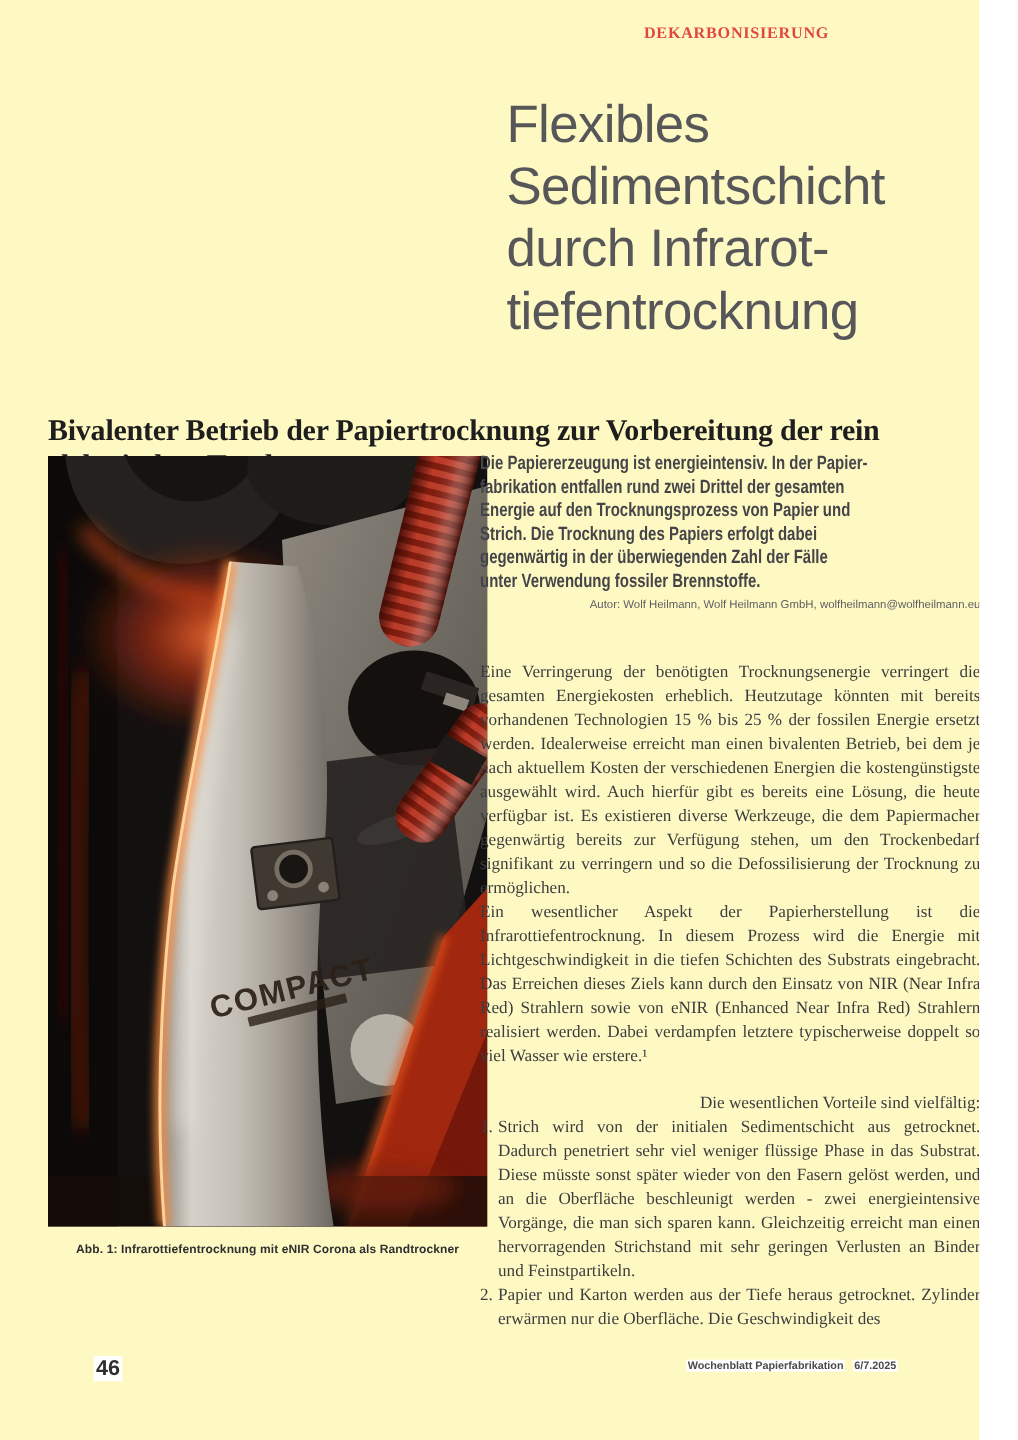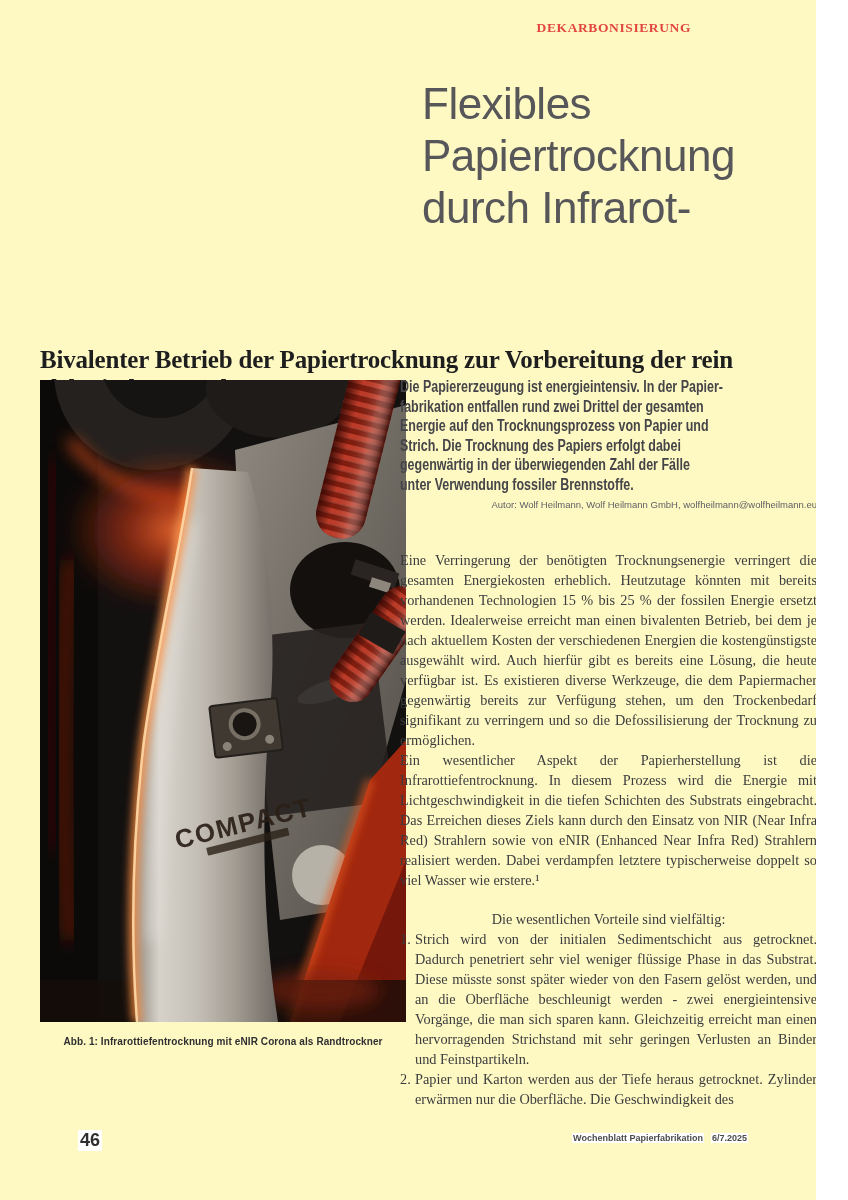--- a/index.html
+++ b/index.html
@@ -22,21 +22,21 @@
   
   .column{position:absolute;left:400px;top:377px;width:417px;}
   .lede-wrap{width:535px;transform:scaleX(0.78);transform-origin:0 0;}
   .lede-line{font-weight:700;font-size:16px;line-height:19.5px;color:#454549;white-space:nowrap;}
   .byline{margin-top:5px;font-size:9.5px;color:#5d5e63;text-align:right;}
   p{margin:0;}
   .serif-p{font-family:"Liberation Serif",serif;font-size:14.3px;line-height:20px;
            color:#3b3c3e;text-align:justify;}
   .p1{margin-top:40px;}
   .section-h{margin:12px 0 7px 33px;font-size:14.5px;font-weight:700;color:#29292b;}
-  .list-intro{margin-top:19px;text-align:center;}
+  .list-intro{margin-top:19px;text-align:right;}
   .list-item{display:flex;}
   .list-marker{flex:none;width:15px;font-family:"Liberation Serif",serif;font-size:14.3px;
                line-height:20px;color:#3b3c3e;}
   .list-text{flex:1;font-family:"Liberation Serif",serif;font-size:14.3px;line-height:20px;
              color:#3b3c3e;text-align:justify;}
   
   .page-num{position:absolute;left:78px;top:1130px;font-size:18px;font-weight:700;color:#2e2e2e;
             background:#fff;padding:0 2px;}
   .journal-line{position:absolute;left:450px;top:1133px;width:420px;text-align:center;
                 font-size:9px;font-weight:700;color:#4b4b4d;}
@@ -45,22 +45,23 @@
 </style>
 </head>
 <body>
 
 <div class="page">
 
   <div class="kicker">DEKARBONISIERUNG</div>
 
   <div class="headline">
     <div>Flexibles</div>
-    <div>Papiertrocknung</div>
+    <div>Sedimentschicht</div>
     <div>durch Infrarot-</div>
+    <div>tiefentrocknung</div>
   </div>
 
   <div class="deck">
     <div>Bivalenter Betrieb der Papiertrocknung zur Vorbereitung der rein</div>
     <div>elektrischen Trocknung</div>
   </div>
 
   <div class="figure">
     <svg width="366" height="642" viewBox="0 0 366 642" xmlns="http://www.w3.org/2000/svg">
       <defs>

